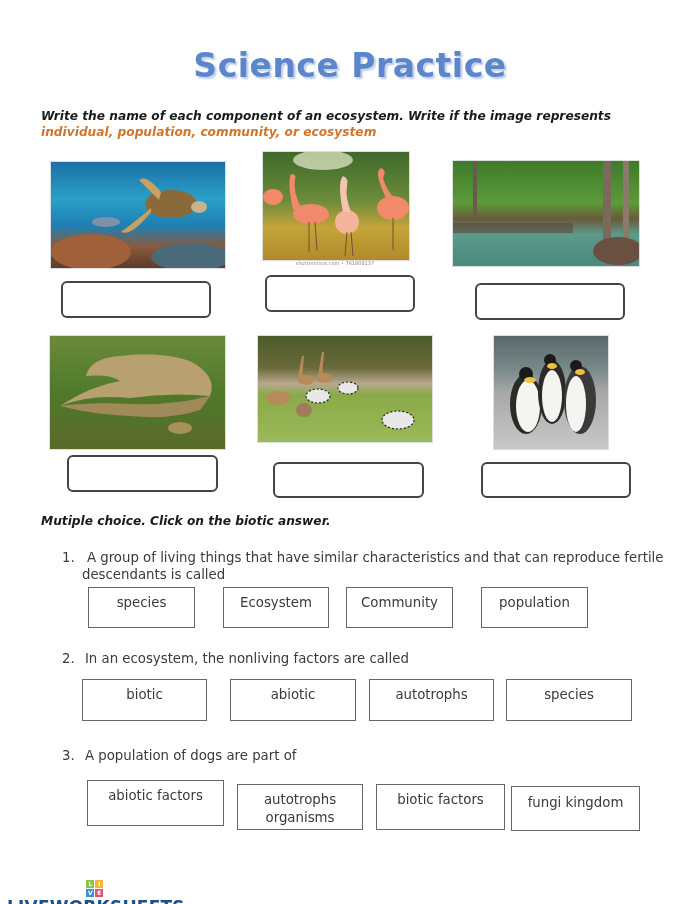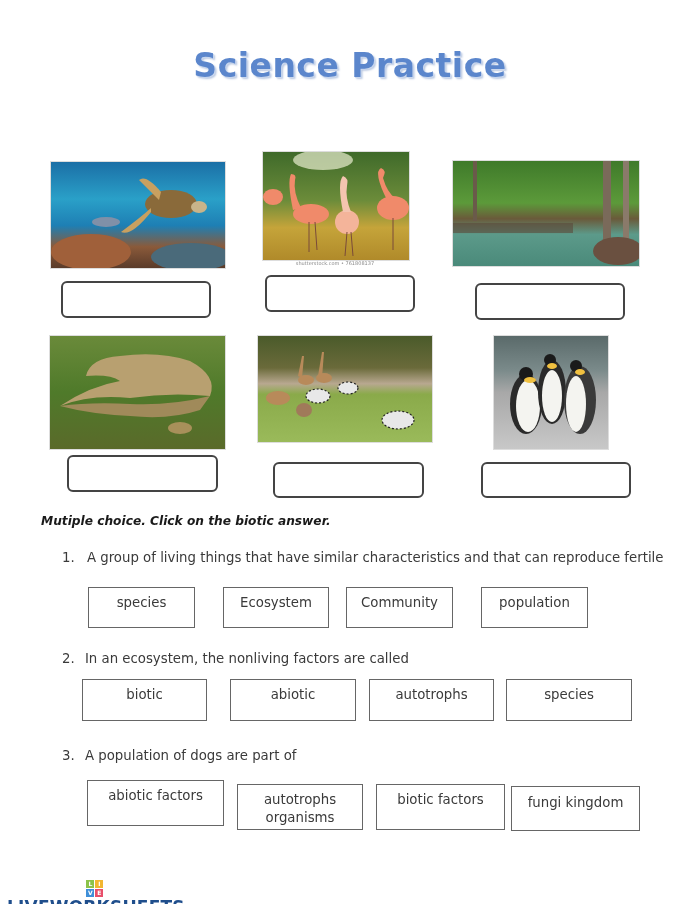--- a/index.html
+++ b/index.html
@@ -37,20 +37,22 @@
   .logo-grid span { display:block; width:8px; height:8px; font-size:6px; color:#fff; text-align:center; line-height:8px; font-weight:bold; }
   .logo-text { font-family: "DejaVu Sans", sans-serif; font-weight: bold; font-size: 17px; color: #1f4e8c; letter-spacing: 0.2px; }
   .watermark { font-size: 5px; color: #888; text-align: center; }
 </style>
 </head>
 <body>
 
 <div class="abs title">Science Practice</div>
 
 <div class="abs instr">
+  <div>Write the name of each component of an ecosystem.  Write if the image represents</div>
+  <div class="orange">individual, population, community, or ecosystem</div>
 </div>
 
 <div class="abs photo" style="left:50px;top:161px;width:174px;height:106px;background:linear-gradient(180deg,#1b6fa6 0%,#2aa0c8 35%,#1e7fb4 60%,#8a5a3a 80%,#5a3b2a 100%);">
   <svg width="174" height="106" viewBox="0 0 174 106">
     <ellipse cx="120" cy="42" rx="26" ry="14" fill="#8a6a3a"></ellipse>
     <ellipse cx="148" cy="45" rx="8" ry="6" fill="#c8b48a"></ellipse>
     <path d="M100 50 Q80 75 70 70 Q90 55 100 46 Z" fill="#c8a060"></path>
     <path d="M110 30 Q95 12 88 18 Q100 30 108 38 Z" fill="#c8a060"></path>
     <ellipse cx="40" cy="90" rx="40" ry="18" fill="#a0603a"></ellipse>
     <ellipse cx="140" cy="95" rx="40" ry="14" fill="#4a6a7a"></ellipse>
@@ -140,20 +142,21 @@
     </g>
   </svg>
 </div>
 <div class="abs answer-box" style="left:481px;top:462px;width:150px;height:36px;"></div>
 
 <div class="abs mc-title">Mutiple choice.  Click on the biotic answer.</div>
 
 <div class="abs q" style="left:62px;top:549px;width:610px;">
   <span>1.</span>
   <span style="margin-left:8px;text-align:center;">A group of living things that have similar characteristics and that can reproduce fertile</span>
+  <div style="margin-left:20px;">descendants is called</div>
 </div>
 <div class="abs opt" style="left:88px;top:587px;width:107px;height:41px;">species</div>
 <div class="abs opt" style="left:223px;top:587px;width:106px;height:41px;">Ecosystem</div>
 <div class="abs opt" style="left:346px;top:587px;width:107px;height:41px;">Community</div>
 <div class="abs opt" style="left:481px;top:587px;width:107px;height:41px;">population</div>
 
 <div class="abs q" style="left:62px;top:650px;width:610px;">
   <span>2.</span>
   <span style="margin-left:6px;">In an ecosystem, the nonliving factors are called</span>
 </div>

